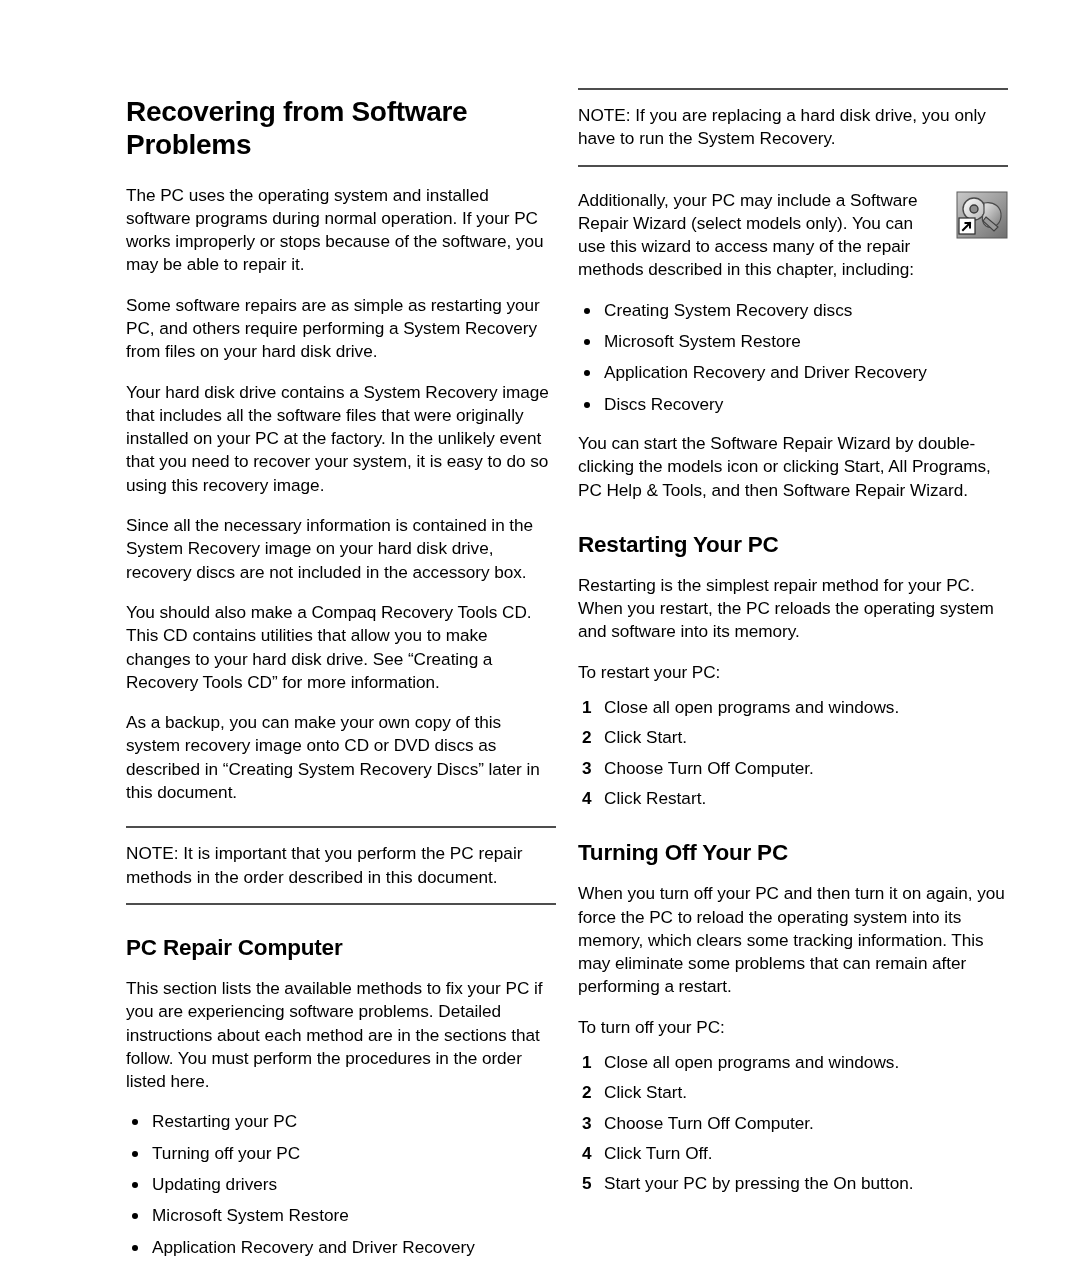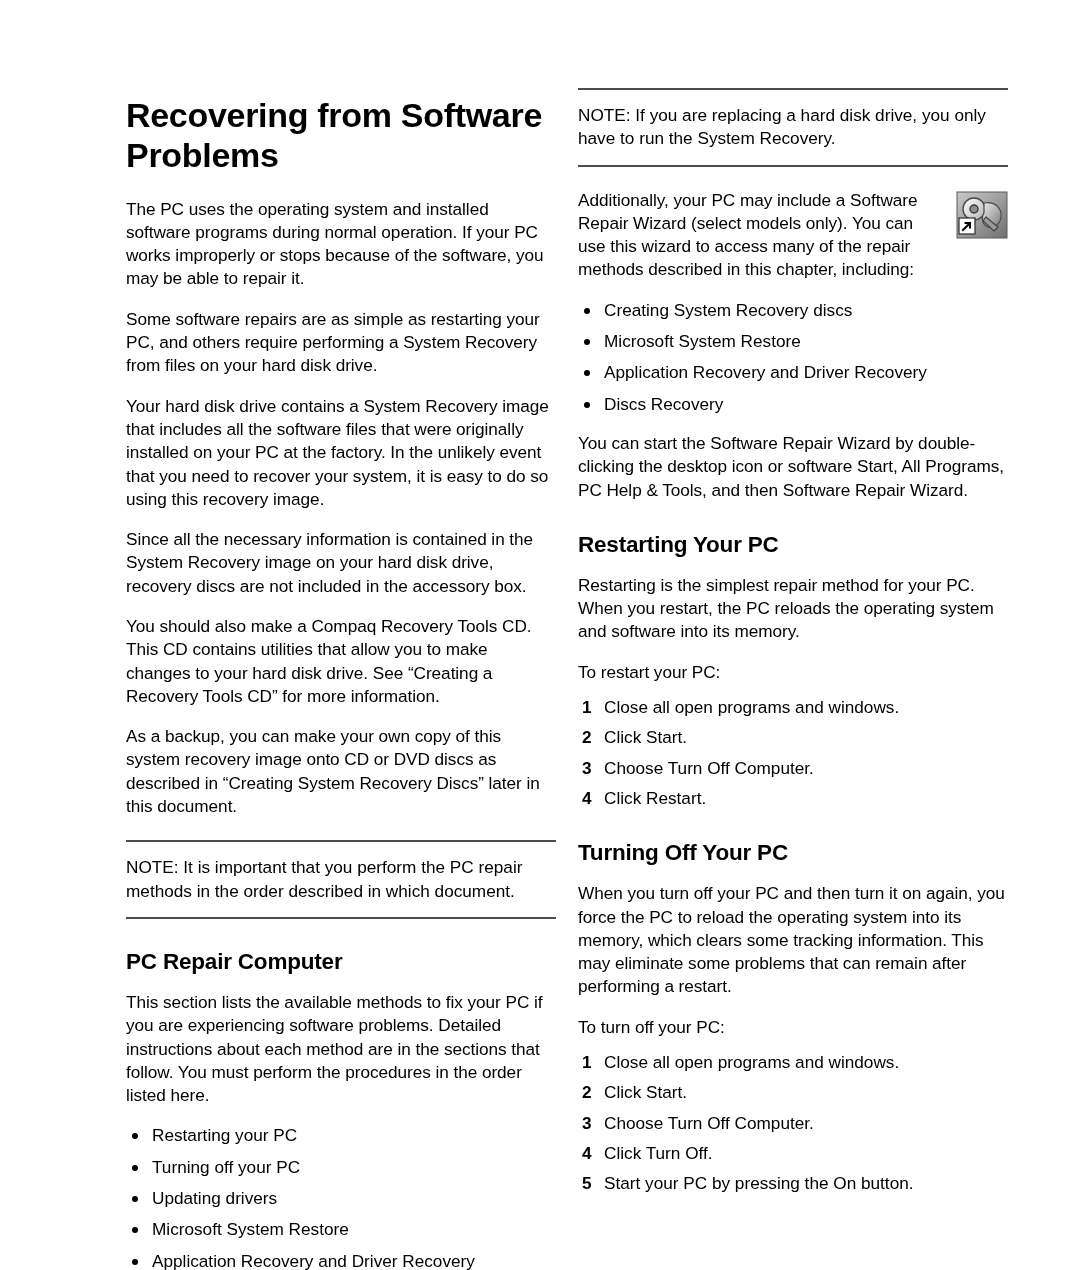--- a/index.html
+++ b/index.html
@@ -23,21 +23,21 @@
   }
   .col {
     position: absolute;
     top: 88px;
     width: 430px;
   }
   .col-left  { left: 126px; }
   .col-right { left: 578px; }
 
   h1.doc-title {
-    font-size: 34px;
+    font-size: 28px;
     line-height: 1.17;
     font-weight: bold;
     letter-spacing: -0.3px;
     margin: 0 0 22px 0;
     padding-top: 8px;
   }
   h2.section-title {
     font-size: 22.5px;
     font-weight: bold;
     letter-spacing: -0.2px;
@@ -149,21 +149,21 @@
     <h1 class="doc-title">Recovering from Software Problems</h1>
 
     <p class="body">The PC uses the operating system and installed software programs during normal operation. If your PC works improperly or stops because of the software, you may be able to repair it.</p>
     <p class="body">Some software repairs are as simple as restarting your PC, and others require performing a System Recovery from files on your hard disk drive.</p>
     <p class="body">Your hard disk drive contains a System Recovery image that includes all the software files that were originally installed on your PC at the factory. In the unlikely event that you need to recover your system, it is easy to do so using this recovery image.</p>
     <p class="body">Since all the necessary information is contained in the System Recovery image on your hard disk drive, recovery discs are not included in the accessory box.</p>
     <p class="body">You should also make a Compaq Recovery Tools CD. This CD contains utilities that allow you to make changes to your hard disk drive. See “Creating a Recovery Tools CD” for more information.</p>
     <p class="body">As a backup, you can make your own copy of this system recovery image onto CD or DVD discs as described in “Creating System Recovery Discs” later in this document.</p>
 
     <div class="note-box">
-      <p><b>NOTE:</b><span> It is important that you perform the PC repair methods in the order described in which document.</span></p>
+      <p><b>NOTE:</b><span> It is important that you perform the PC repair methods in the order described in this document.</span></p>
     </div>
 
     <h2 class="section-title">PC Repair Computer</h2>
 
     <p class="body">This section lists the available methods to fix your PC if you are experiencing software problems. Detailed instructions about each method are in the sections that follow. You must perform the procedures in the order listed here.</p>
 
     <ul class="bullets">
       <li>Restarting your PC</li>
       <li>Turning off your PC</li>
       <li>Updating drivers</li>
@@ -209,21 +209,21 @@
 
     <p class="body">Additionally, your PC may include a Software Repair Wizard (select models only). You can use this wizard to access many of the repair methods described in this chapter, including:</p>
 
     <ul class="bullets">
       <li>Creating System Recovery discs</li>
       <li>Microsoft System Restore</li>
       <li>Application Recovery and Driver Recovery</li>
       <li>Discs Recovery</li>
     </ul>
 
-    <p class="body"><span>You can start the Software Repair Wizard by double-clicking the desktop icon or software </span><b>Start</b><span>, </span><b>All Programs</b><span>, </span><b>PC Help &amp; Tools</b><span>, and then </span><b>Software Repair Wizard</b><span>.</span></p>
+    <p class="body"><span>You can start the Software Repair Wizard by double-clicking the models icon or clicking </span><b>Start</b><span>, </span><b>All Programs</b><span>, </span><b>PC Help &amp; Tools</b><span>, and then </span><b>Software Repair Wizard</b><span>.</span></p>
 
     <h2 class="section-title">Restarting Your PC</h2>
 
     <p class="body">Restarting is the simplest repair method for your PC. When you restart, the PC reloads the operating system and software into its memory.</p>
 
     <p class="body lead-in">To restart your PC:</p>
 
     <ol class="steps">
       <li><span>Close all open programs and windows.</span><b></b><span></span></li>
       <li><span>Click </span><b>Start</b><span>.</span></li>

